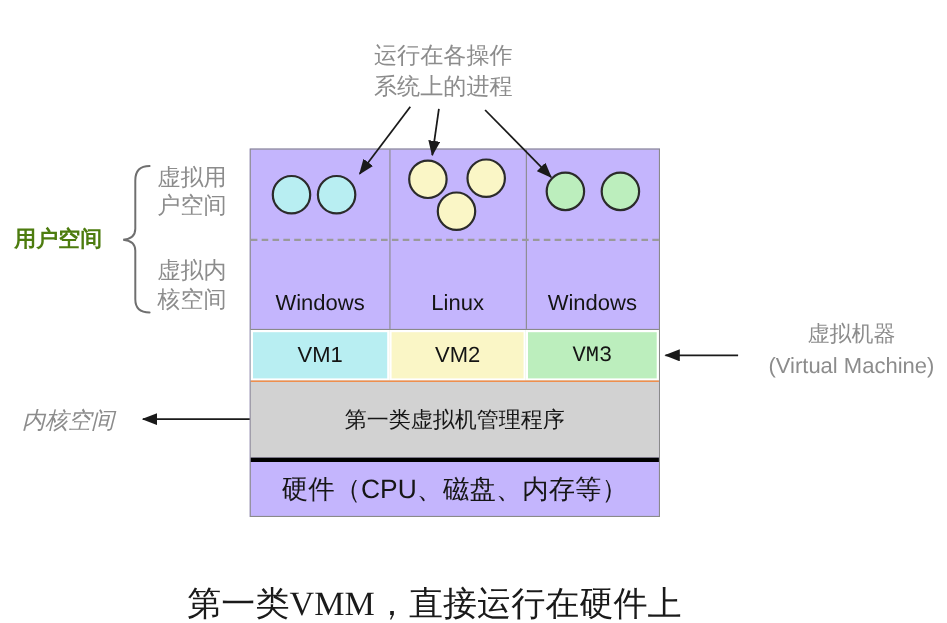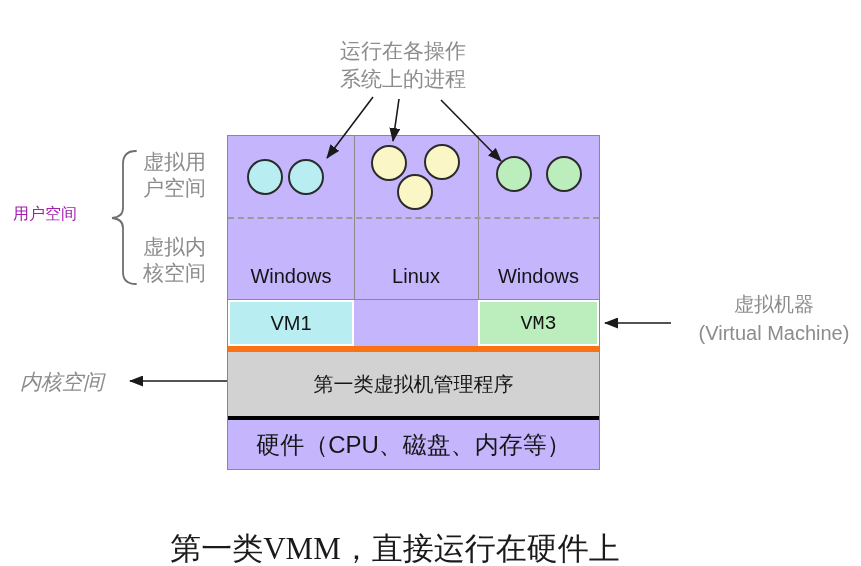--- a/index.html
+++ b/index.html
@@ -12,21 +12,21 @@
     overflow: hidden;
     margin-top: 12px;
   }
   
   .top-label {
     position: absolute; left: 293px; top: 25px; width: 220px;
     text-align: center; font-size: 21px; line-height: 28px; color: #8c8c8c;
   }
   .user-space-label {
     position: absolute; left: 13px; top: 192px;
-    font-size: 16px; color: #a21caf; white-space: nowrap;
+    font-size: 20px; color: #4d7c0f; white-space: nowrap; font-weight: bold;
   }
   .virtual-user-space-label {
     position: absolute; left: 143px; top: 137px;
     font-size: 21px; line-height: 26px; color: #8c8c8c;
   }
   .virtual-kernel-space-label {
     position: absolute; left: 143px; top: 222px;
     font-size: 21px; line-height: 26px; color: #8c8c8c;
   }
   .kernel-space-label {
@@ -76,21 +76,21 @@
     position: absolute; top: 0; height: 46px;
     border: 2px solid #ffffff; box-sizing: border-box;
     display: flex; align-items: center; justify-content: center;
     font-size: 20px; color: #141414;
   }
   .vm-cell.v1 { left: 0;     width: 126px; }
   .vm-cell.v2 { left: 126px; width: 124px; }
   .vm-cell.v3 { left: 250px; width: 121px; font-family: Liberation Mono, monospace; }
   .vmm-bar {
     position: absolute; left: 0; top: 210px; width: 100%; height: 70px;
-    border-top: 6px solid #f97316; box-sizing: border-box;
+    border-top: 1px solid #f97316; box-sizing: border-box;
     display: flex; flex-direction: column; align-items: center; justify-content: center;
     font-size: 20px; line-height: 28px; color: #161616; text-align: center;
   }
   .hw-bar {
     position: absolute; left: 0; top: 280px; width: 100%; height: 53px;
     border-top: 4px solid #000000; box-sizing: border-box;
     display: flex; align-items: center; justify-content: center;
     font-size: 24px; color: #161616;
   }
   .caption {
@@ -144,20 +144,21 @@
       <div class="circle g1" style="background-color: rgb(188, 238, 189);"></div>
       <div class="circle g2" style="background-color: rgb(188, 238, 189);"></div>
 
       <div class="os-label o1">Windows</div>
       <div class="os-label o2">Linux</div>
       <div class="os-label o3">Windows</div>
     </div>
 
     <div class="vm-row">
       <div class="vm-cell v1" style="background-color: rgb(184, 238, 242);">VM1</div>
+      <div class="vm-cell v2" style="background-color: rgb(250, 246, 198);">VM2</div>
       <div class="vm-cell v3" style="background-color: rgb(188, 238, 189);">VM3</div>
     </div>
 
     <div class="vmm-bar" style="background-color: rgb(210, 210, 210);">
       <div>第一类虚拟机管理程序</div>
     </div>
 
     <div class="hw-bar">
       <div>硬件（CPU、磁盘、内存等）</div>
     </div>

